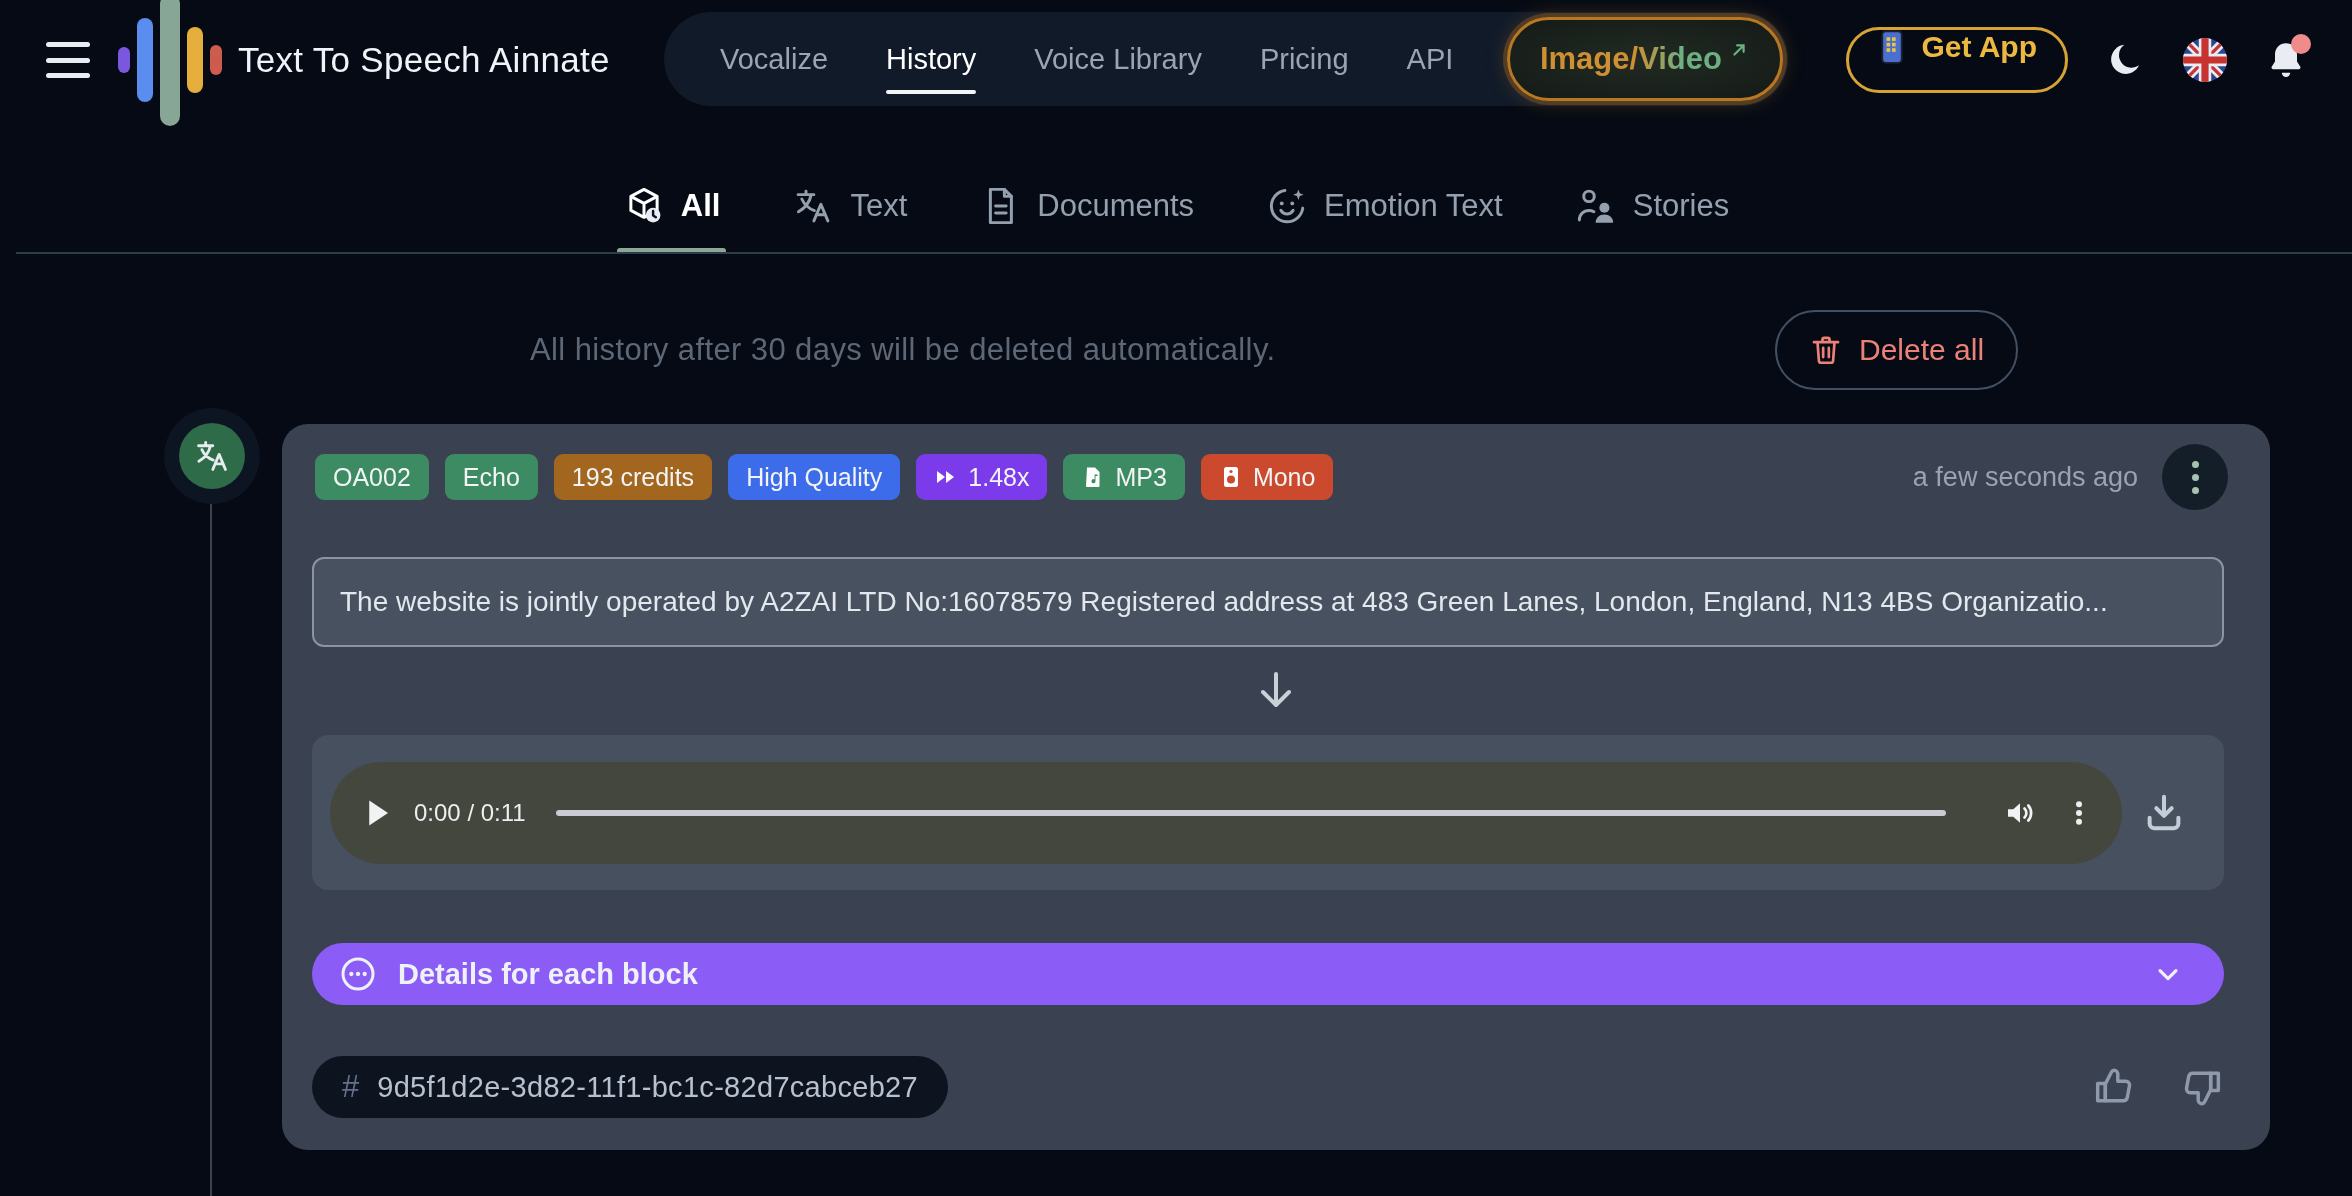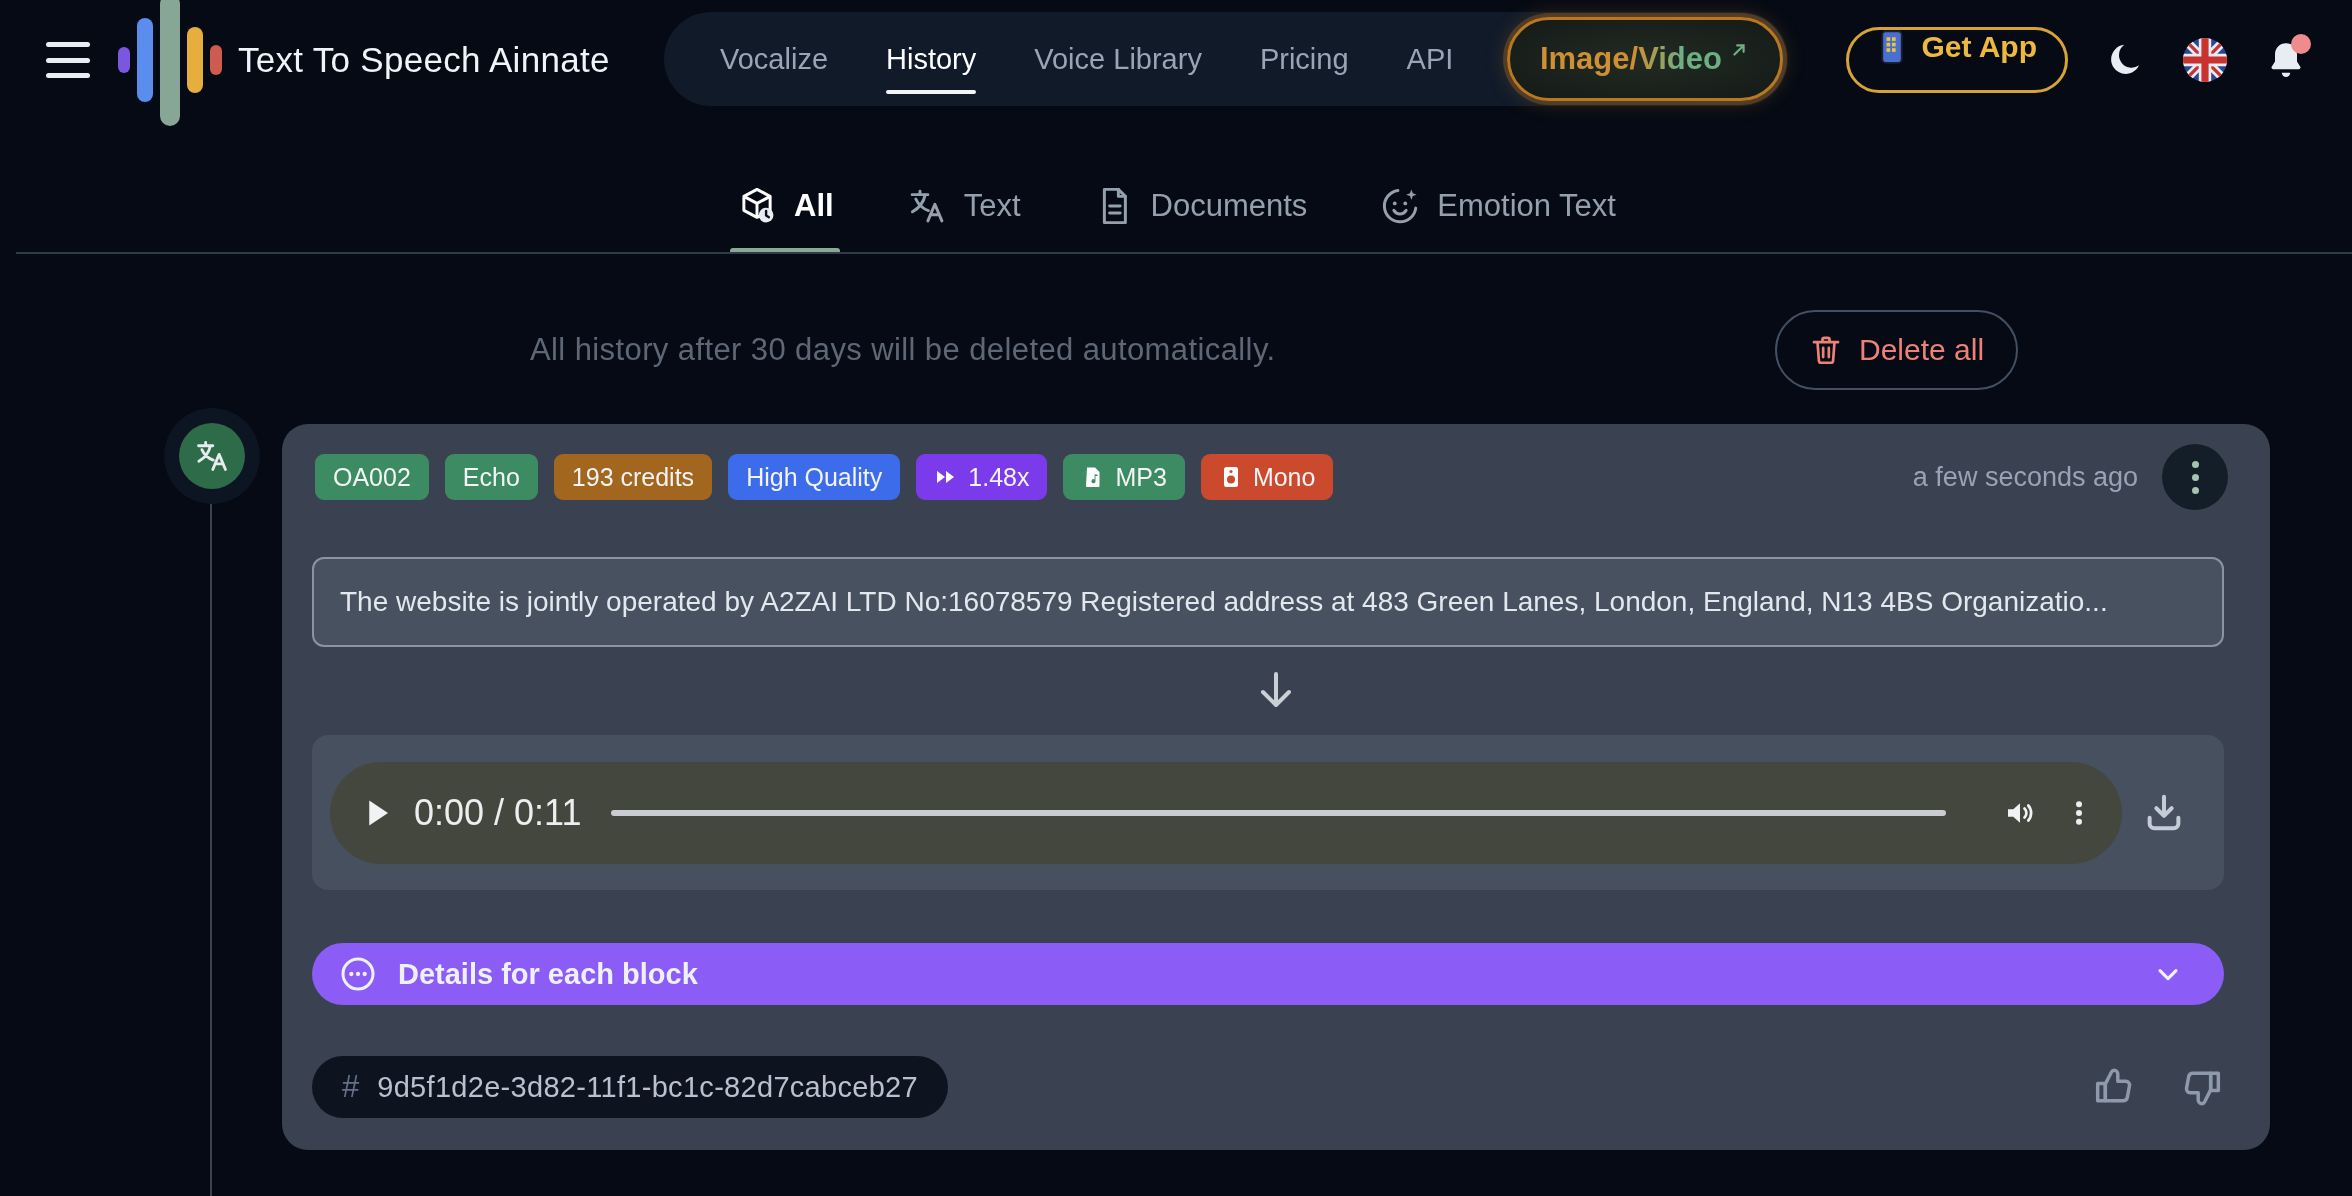--- a/index.html
+++ b/index.html
@@ -86,21 +86,21 @@
            display:flex;align-items:center;padding:0 26px;}
   .textbox span{font-size:28px;color:#e3e8ee;white-space:nowrap;overflow:hidden;}
 
   .down-arrow{position:absolute;left:calc(50% - 24px);top:242px;color:#c9d0d6;}
 
   .player-wrap{position:absolute;left:30px;top:311px;width:1912px;height:155px;box-sizing:border-box;
                background:#46505e;border-radius:16px;display:flex;align-items:center;padding:0 18px;}
   .audio-pill{flex:1;height:102px;border-radius:51px;background:#44473e;display:flex;
               align-items:center;padding:0 28px;box-sizing:border-box;}
   .play-btn{width:40px;height:40px;display:flex;align-items:center;justify-content:center;cursor:pointer;}
-  .time{font-size:36px;color:#eceeef;margin-left:16px;white-space:nowrap;}
+  .time{font-size:24px;color:#eceeef;margin-left:16px;white-space:nowrap;}
   .progress{flex:1;height:6px;border-radius:3px;background:#c9cdd2;margin:0 30px;cursor:pointer;}
   .aud-icon{display:flex;align-items:center;justify-content:center;cursor:pointer;margin-left:26px;}
   .dl-btn{width:84px;display:flex;align-items:center;justify-content:center;color:#c3ccd7;cursor:pointer;}
 
   .details-row{position:absolute;left:30px;top:519px;width:1912px;height:62px;box-sizing:border-box;
                background:#8b5cf6;border-radius:31px;display:flex;align-items:center;
                padding:0 26px;cursor:pointer;}
   .details-label{font-size:29px;font-weight:600;color:#eef1f5;margin-left:20px;}
   .details-spacer{flex:1;}
 
@@ -244,20 +244,31 @@
         <svg width="42" height="42" viewBox="0 0 24 24" fill="none" stroke="currentColor" stroke-width="1.7" stroke-linecap="round">
             <path d="M21 13.2A9 9 0 1 1 10.8 3.1"></path>
             <circle cx="9" cy="10.5" r="1.1" fill="currentColor" stroke="none"></circle>
             <circle cx="15" cy="10.5" r="1.1" fill="currentColor" stroke="none"></circle>
             <path d="M8.5 14.5c.9 1.4 2.1 2.1 3.5 2.1s2.6-.7 3.5-2.1"></path>
             <path d="M18.5 2.5l.8 2.2 2.2.8-2.2.8-.8 2.2-.8-2.2-2.2-.8 2.2-.8z" fill="currentColor" stroke="none"></path>
           </svg>
       </span>
       <span>Emotion Text</span>
     </div>
+    <div class="tab">
+      <span style="display:flex;">
+        <svg width="42" height="42" viewBox="0 0 24 24" fill="none" stroke="currentColor" stroke-width="1.7" stroke-linecap="round">
+            <circle cx="8" cy="6.5" r="3"></circle>
+            <path d="M2.5 20c0-3.2 2.4-5.4 5.5-5.4 1 0 2 .25 2.8.7"></path>
+            <circle cx="16.8" cy="13" r="2.9" fill="currentColor" stroke="none"></circle>
+            <path d="M11.8 21.5c0-2.7 2.2-4.6 5-4.6s5 1.9 5 4.6z" fill="currentColor" stroke="none"></path>
+          </svg>
+      </span>
+      <span>Stories</span>
+    </div>
   </div>
   <div class="divider"></div>
 
   <div class="notice">All history after 30 days will be deleted automatically.</div>
   <div class="delete-btn">
     <span style="display:flex;">
       <svg width="34" height="34" viewBox="0 0 24 24" fill="none" stroke="#ec8277" stroke-width="1.9" stroke-linecap="round" stroke-linejoin="round">
           <path d="M3.5 6.5h17M9.5 6.5V4.8c0-.7.6-1.3 1.3-1.3h2.4c.7 0 1.3.6 1.3 1.3v1.7M6 6.5l1 13.2c.05.7.65 1.3 1.4 1.3h7.2c.75 0 1.35-.6 1.4-1.3l1-13.2M10 10.5v6.5M14 10.5v6.5"></path>
         </svg>
     </span>

